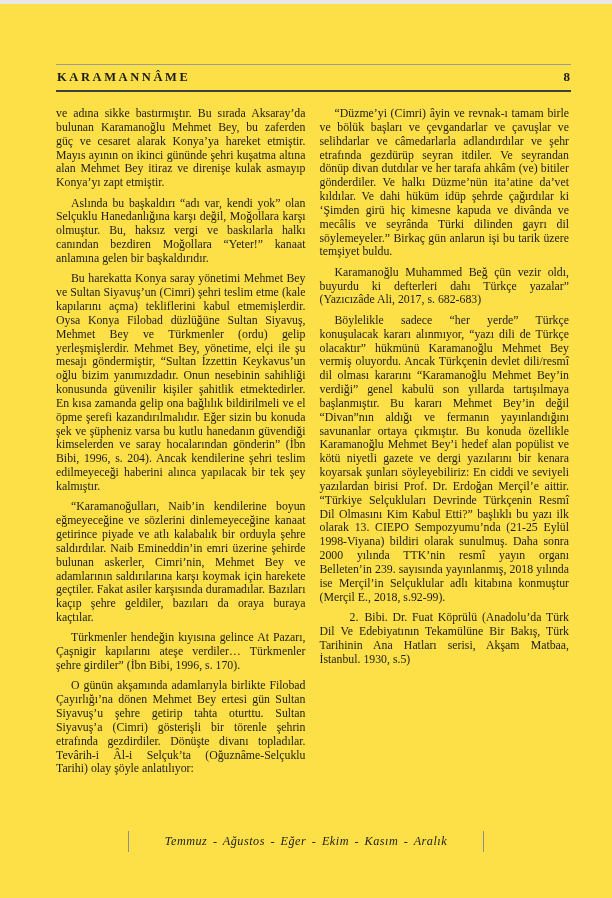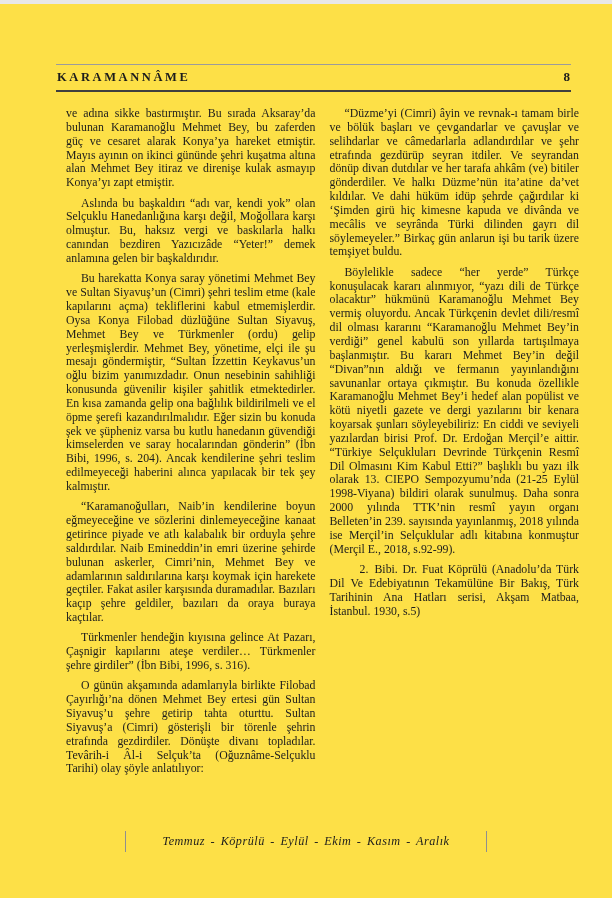--- a/index.html
+++ b/index.html
@@ -22,21 +22,21 @@
   }
   .header-title {
     font-size:12.5px; font-weight:bold;
     letter-spacing:2.6px;
   }
   .header-page {
     font-size:13px; font-weight:bold;
   }
   .columns {
     position:absolute;
-    left:66px; top:103px; width:513px;
+    left:56px; top:103px; width:513px;
     display:flex; gap:14px;
   }
   .col { width:249.5px; }
   .col p {
     margin:0 0 6.5px 0;
     font-size:11.8px;
     line-height:13.85px;
     text-align:justify;
     text-indent:15px;
   }
@@ -66,34 +66,35 @@
 
   <div class="header">
     <span class="header-title">KARAMANNÂME</span>
     <span class="header-page">8</span>
   </div>
 
   <div class="columns">
 
     <div class="col">
       <p class="no-indent">ve adına sikke bastırmıştır. Bu sırada Aksaray’da bulunan Karamanoğlu Mehmet Bey, bu zaferden güç ve cesaret alarak Konya’ya hareket etmiştir. Mayıs ayının on ikinci gününde şehri kuşatma altına alan Mehmet Bey itiraz ve direnişe kulak asmayıp Konya’yı zapt etmiştir.</p>
-      <p>Aslında bu başkaldırı “adı var, kendi yok” olan Selçuklu Hanedanlığına karşı değil, Moğollara karşı olmuştur. Bu, haksız vergi ve baskılarla halkı canından bezdiren Yazıcızâde “Yeter!” demek anlamına gelen bir başkaldırıdır.</p>
+      <p>Aslında bu başkaldırı “adı var, kendi yok” olan Selçuklu Hanedanlığına karşı değil, Moğollara karşı olmuştur. Bu, haksız vergi ve baskılarla halkı canından bezdiren Moğollara “Yeter!” kanaat anlamına gelen bir başkaldırıdır.</p>
       <p>Bu harekatta Konya saray yönetimi Mehmet Bey ve Sultan Siyavuş’un (Cimri) şehri teslim etme (kale kapılarını açma) tekliflerini kabul etmemişlerdir. Oysa Konya Filobad düzlüğüne Sultan Siyavuş, Mehmet Bey ve Türkmenler (ordu) gelip yerleşmişlerdir. Mehmet Bey, yönetime, elçi ile şu mesajı göndermiştir, “Sultan İzzettin Keykavus’un oğlu bizim yanımızdadır. Onun nesebinin sahihliği konusunda güvenilir kişiler şahitlik etmektedirler. En kısa zamanda gelip ona bağlılık bildirilmeli ve el öpme şerefi kazandırılmalıdır. Eğer sizin bu konuda şek ve şüpheniz varsa bu kutlu hanedanın güvendiği kimselerden ve saray hocalarından gönderin” (İbn Bibi, 1996, s. 204). Ancak kendilerine şehri teslim edilmeyeceği haberini alınca yapılacak bir tek şey kalmıştır.</p>
       <p>“Karamanoğulları, Naib’in kendilerine boyun eğmeyeceğine ve sözlerini dinlemeyeceğine kanaat getirince piyade ve atlı kalabalık bir orduyla şehre saldırdılar. Naib Emineddin’in emri üzerine şehirde bulunan askerler, Cimri’nin, Mehmet Bey ve adamlarının saldırılarına karşı koymak için harekete geçtiler. Fakat asiler karşısında duramadılar. Bazıları kaçıp şehre geldiler, bazıları da oraya buraya kaçtılar.</p>
-      <p>Türkmenler hendeğin kıyısına gelince At Pazarı, Çaşnigir kapılarını ateşe verdiler… Türkmenler şehre girdiler” (İbn Bibi, 1996, s. 316).</p>
+      <p>Türkmenler hendeğin kıyısına gelince At Pazarı, Çaşnigir kapılarını ateşe verdiler… Türkmenler şehre girdiler” (İbn Bibi, 1996, s. 170).</p>
       <p>O günün akşamında adamlarıyla birlikte Filobad Çayırlığı’na dönen Mehmet Bey ertesi gün Sultan Siyavuş’u şehre getirip tahta oturttu. Sultan Siyavuş’a (Cimri) gösterişli bir törenle şehrin etrafında gezdirdiler. Dönüşte divanı topladılar. Tevârih-i Âl-i Selçuk’ta (Oğuznâme-Selçuklu Tarihi) olay şöyle anlatılıyor:</p>
     </div>
 
     <div class="col">
       <p>“Düzme’yi (Cimri) âyin ve revnak-ı tamam birle ve bölük başları ve çevgandarlar ve çavuşlar ve selihdarlar ve câmedarlarla adlandırdılar ve şehr etrafında gezdürüp seyran itdiler. Ve seyrandan dönüp divan dutdılar ve her tarafa ahkâm (ve) bitiler gönderdiler. Ve halkı Düzme’nün ita’atine da’vet kıldılar. Ve dahi hüküm idüp şehrde çağırdılar ki ‘Şimden girü hiç kimesne kapuda ve divânda ve mecâlis ve seyrânda Türki dilinden gayrı dil söylemeyeler.” Birkaç gün anlarun işi bu tarik üzere temşiyet buldu.</p>
+      <p>Karamanoğlu Muhammed Beğ çün vezir oldı, buyurdu ki defterleri dahı Türkçe yazalar” (Yazıcızâde Ali, 2017, s. 682-683)</p>
       <p>Böylelikle sadece “her yerde” Türkçe konuşulacak kararı alınmıyor, “yazı dili de Türkçe olacaktır” hükmünü Karamanoğlu Mehmet Bey vermiş oluyordu. Ancak Türkçenin devlet dili/resmî dil olması kararını “Karamanoğlu Mehmet Bey’in verdiği” genel kabulü son yıllarda tartışılmaya başlanmıştır. Bu kararı Mehmet Bey’in değil “Divan”nın aldığı ve fermanın yayınlandığını savunanlar ortaya çıkmıştır. Bu konuda özellikle Karamanoğlu Mehmet Bey’i hedef alan popülist ve kötü niyetli gazete ve dergi yazılarını bir kenara koyarsak şunları söyleyebiliriz: En ciddi ve seviyeli yazılardan birisi Prof. Dr. Erdoğan Merçil’e aittir. “Türkiye Selçukluları Devrinde Türkçenin Resmî Dil Olmasını Kim Kabul Etti?” başlıklı bu yazı ilk olarak 13. CIEPO Sempozyumu’nda (21-25 Eylül 1998-Viyana) bildiri olarak sunulmuş. Daha sonra 2000 yılında TTK’nin resmî yayın organı Belleten’in 239. sayısında yayınlanmış, 2018 yılında ise Merçil’in Selçuklular adlı kitabına konmuştur (Merçil E., 2018, s.92-99).</p>
       <p><span class="li-num">2.</span><span>Bibi. Dr. Fuat Köprülü (Anadolu’da Türk Dil Ve Edebiyatının Tekamülüne Bir Bakış, Türk Tarihinin Ana Hatları serisi, Akşam Matbaa, İstanbul. 1930, s.5)</span></p>
     </div>
 
   </div>
 
   <div class="footer">
     <span class="footer-rule"></span>
-    <span class="footer-months">Temmuz - Köprülü - Eylül - Ekim - Kasım - Aralık</span>
+    <span class="footer-months">Temmuz - Ağustos - Eğer - Ekim - Kasım - Aralık</span>
     <span class="footer-rule"></span>
   </div>
 
 </div>
 
 </body></html>

